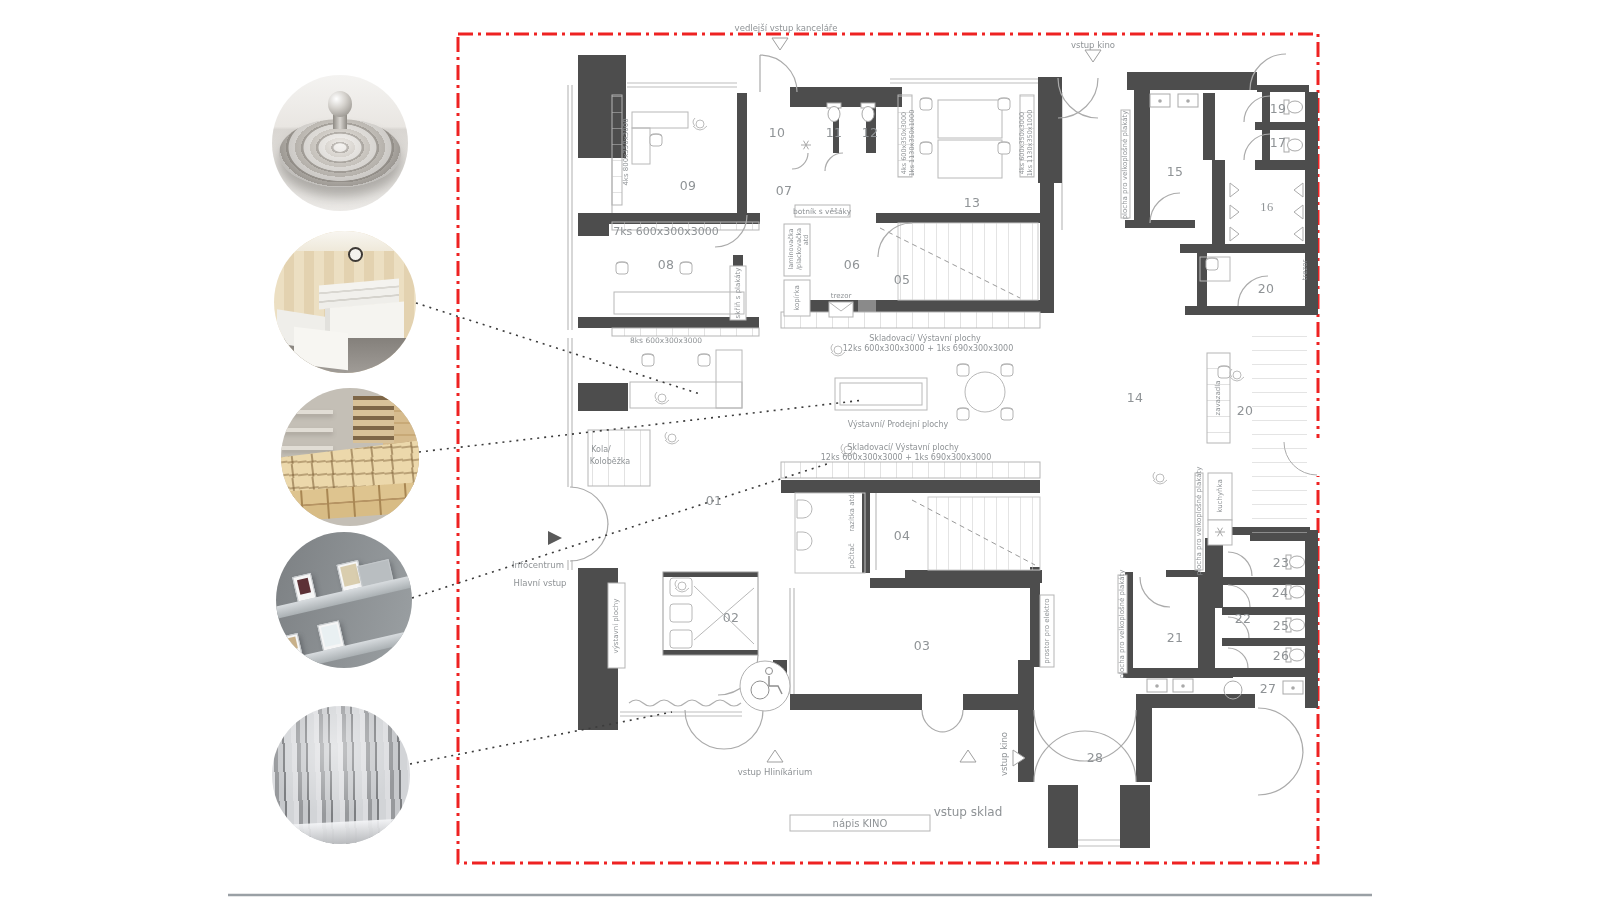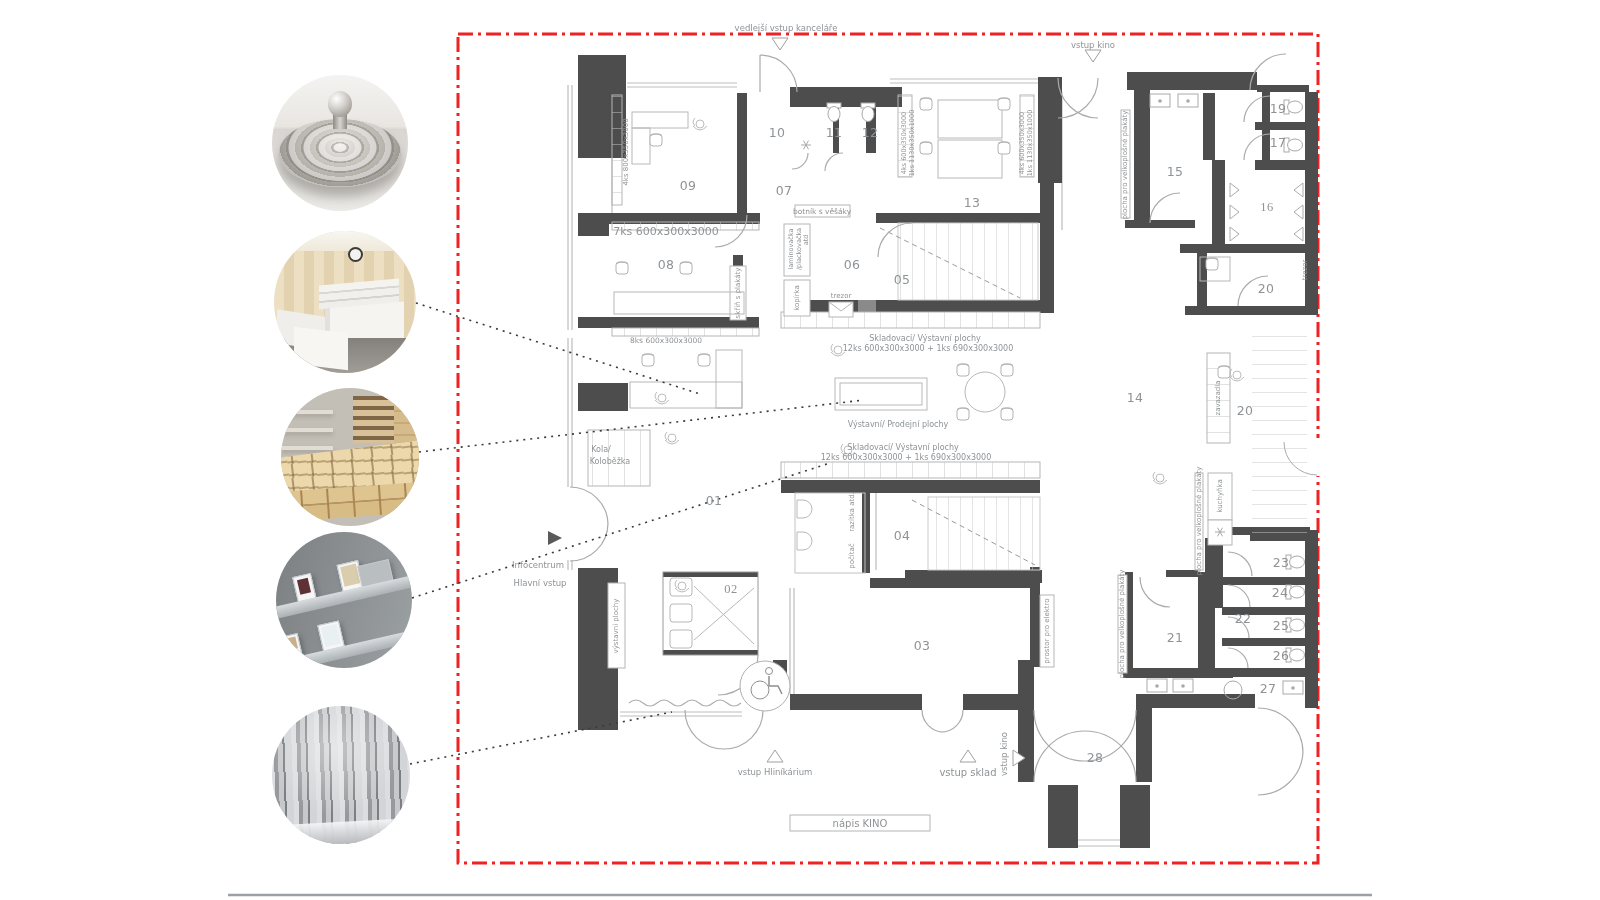--- a/index.html
+++ b/index.html
@@ -392,21 +392,21 @@
       <path d="M419 452 L864 400"></path>
       <path d="M412 598 L830 463"></path>
       <path d="M410 764 L672 712"></path>
     </g>
 
     <path d="M228 895 H1372" stroke="#9aa0a5" stroke-width="2.5"></path>
   </svg>
 
   <div id="plan-text">
       <span class="room-no" style="left: 714px; top: 500px;">01</span>
-      <span class="room-no" style="left: 731px; top: 589px; font-family: Liberation Serif, serif;">02</span>
+      <span class="room-no" style="left: 731px; top: 617px;">02</span>
       <span class="room-no" style="left: 922px; top: 645px;">03</span>
       <span class="room-no" style="left: 902px; top: 535px;">04</span>
       <span class="room-no" style="left: 902px; top: 279px;">05</span>
       <span class="room-no" style="left: 852px; top: 264px;">06</span>
       <span class="room-no" style="left: 784px; top: 190px;">07</span>
       <span class="room-no" style="left: 666px; top: 264px;">08</span>
       <span class="room-no" style="left: 688px; top: 185px;">09</span>
       <span class="room-no" style="left: 777px; top: 132px;">10</span>
       <span class="room-no" style="left: 834px; top: 132px;">11</span>
       <span class="room-no" style="left: 870px; top: 132px;">12</span>
@@ -424,21 +424,21 @@
       <span class="room-no" style="left: 1280px; top: 592px;">24</span>
       <span class="room-no" style="left: 1281px; top: 625px;">25</span>
       <span class="room-no" style="left: 1281px; top: 655px;">26</span>
       <span class="room-no" style="left: 1268px; top: 688px;">27</span>
       <span class="room-no" style="left: 1095px; top: 757px;">28</span>
       <span class="ann" style="left: 786px; top: 28px; font-size: 8.5px; transform: translate(-50%, -50%);">vedlejší vstup kanceláře</span>
       <span class="ann" style="left: 1093px; top: 45px; font-size: 8.5px; transform: translate(-50%, -50%);">vstup kino</span>
       <span class="ann" style="left: 540px; top: 583px; font-size: 8.5px; transform: translate(-50%, -50%);">Hlavní vstup</span>
       <span class="ann" style="left: 538px; top: 565px; font-size: 8.5px; transform: translate(-50%, -50%);">Infocentrum</span>
       <span class="ann" style="left: 775px; top: 772px; font-size: 8.5px; transform: translate(-50%, -50%);">vstup Hliníkárium</span>
-      <span class="ann" style="left: 968px; top: 772px; font-size: 10px; transform: translate(-50%, -50%);">vstup sklad</span>
+      <span class="ann" style="left: 968px; top: 812px; font-size: 12px; transform: translate(-50%, -50%);">vstup sklad</span>
       <span class="ann" style="left: 1004px; top: 754px; font-size: 8.5px; transform: translate(-50%, -50%) rotate(-90deg);">vstup kino</span>
       <span class="ann" style="left: 860px; top: 823px; font-size: 10px; transform: translate(-50%, -50%);">nápis KINO</span>
       <span class="ann" style="left: 626px; top: 152px; font-size: 7px; transform: translate(-50%, -50%) rotate(-90deg);">4ks 800x350x3000</span>
       <span class="ann" style="left: 666px; top: 231px; font-size: 11px; transform: translate(-50%, -50%);">7ks 600x300x3000</span>
       <span class="ann" style="left: 666px; top: 340px; font-size: 7.5px; transform: translate(-50%, -50%);">8ks 600x300x3000</span>
       <span class="ann" style="left: 738px; top: 293px; font-size: 7px; transform: translate(-50%, -50%) rotate(-90deg);">skříň s plakáty</span>
       <span class="ann" style="left: 822px; top: 211px; font-size: 7.5px; transform: translate(-50%, -50%);">botník s věšáky</span>
       <span class="ann" style="left: 791px; top: 249px; font-size: 6.5px; transform: translate(-50%, -50%) rotate(-90deg);">laminovačka</span>
       <span class="ann" style="left: 799px; top: 249px; font-size: 6.5px; transform: translate(-50%, -50%) rotate(-90deg);">/plackovačka</span>
       <span class="ann" style="left: 806px; top: 240px; font-size: 6.5px; transform: translate(-50%, -50%) rotate(-90deg);">atd</span>

